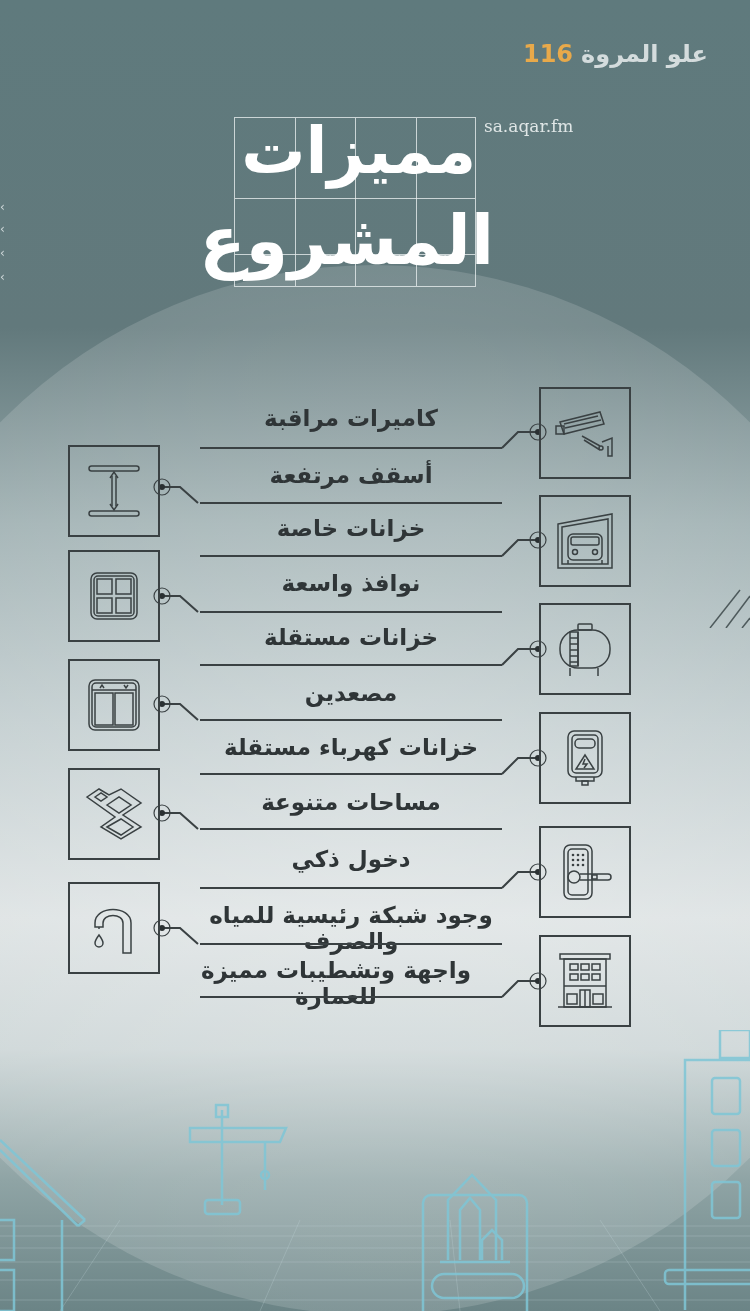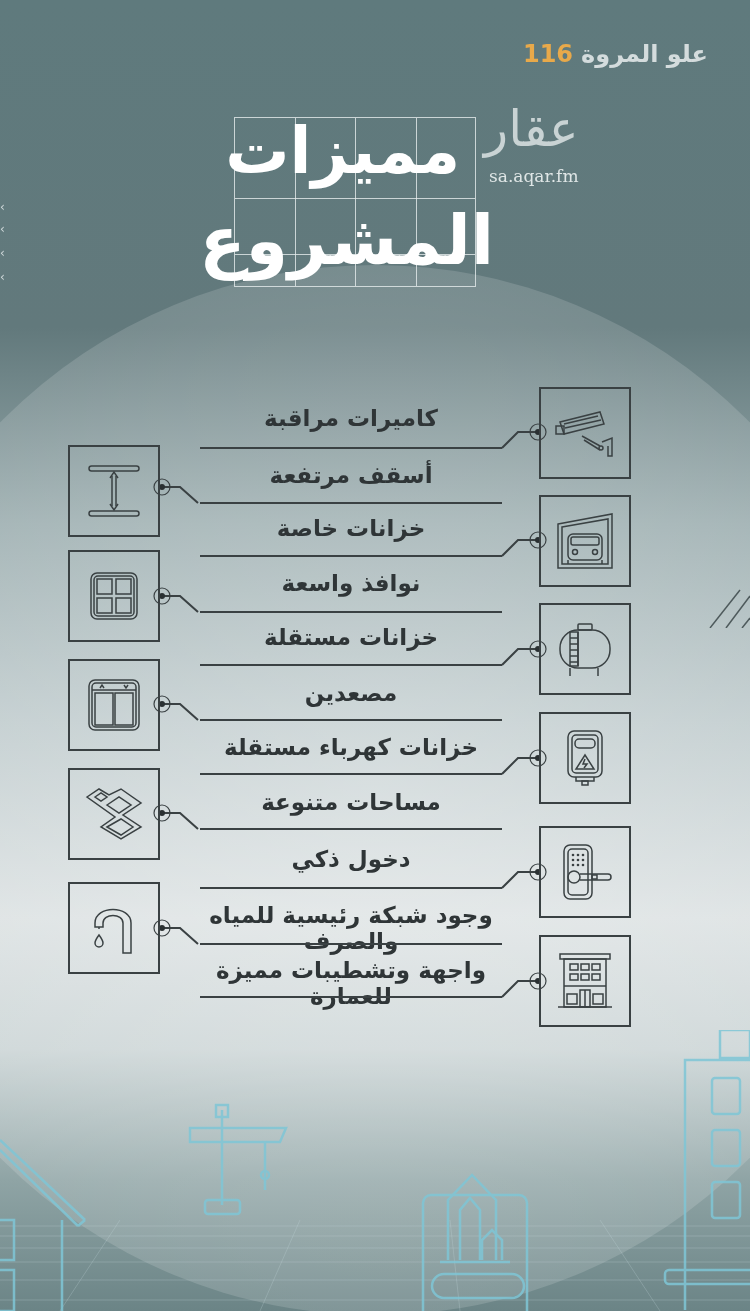--- a/index.html
+++ b/index.html
@@ -10,21 +10,21 @@
     background:radial-gradient(circle at 50% 50%,rgba(255,255,255,0.35) 0%,rgba(255,255,255,0.18) 60%,rgba(255,255,255,0.05) 100%);
     pointer-events:none;}
   .topbar{position:absolute;top:40px;right:42px;direction:rtl;font-weight:bold;font-size:24px;text-align:center;}
   .topbar .name{color:#d4dcdd;}
   .topbar .num{color:#e8a94a;margin-right:8px;}
   .title-wrap{position:absolute;left:234px;top:117px;width:242px;height:170px;}
   .grid{position:absolute;left:0;top:0;width:242px;height:170px;border:1.5px solid rgba(230,236,236,0.8);box-sizing:border-box;}
   .grid .v{position:absolute;top:0;bottom:0;width:0;border-left:1.5px solid rgba(230,236,236,0.8);}
   .grid .h{position:absolute;left:0;right:0;height:0;border-top:1.5px solid rgba(230,236,236,0.8);}
   .title1,.title2{position:absolute;color:#ffffff;font-weight:bold;direction:rtl;white-space:nowrap;line-height:1;}
-  .title1{right:16px;top:2px;font-size:64px;}
+  .title1{right:0;top:2px;font-size:64px;}
   .title2{right:-18px;top:90px;font-size:68px;}
   .logo{position:absolute;left:484px;top:104px;text-align:right;}
   .logo .ar{color:#c9d3d4;font-size:50px;direction:rtl;line-height:1;font-weight:normal;}
   .logo .url{color:#dfe6e6;font-family:"DejaVu Serif",serif;font-size:17px;margin-top:12px;}
   .chev{position:absolute;left:0;color:#cfd9da;font-size:12px;}
   .slash{position:absolute;left:708px;top:588px;width:42px;height:40px;}
   .feature{position:absolute;left:200px;width:302px;text-align:center;direction:rtl;color:#2f3537;font-weight:bold;font-size:23px;}
   .rule{position:absolute;left:200px;width:302px;height:0;border-top:2px solid #3a4143;}
   .iconbox{position:absolute;width:92px;height:92px;border:2px solid #3a4143;box-sizing:border-box;display:flex;align-items:center;justify-content:center;}
   .iconbox svg{width:62px;height:62px;}
@@ -46,21 +46,20 @@
     <div class="v" style="left:120px"></div>
     <div class="v" style="left:181px"></div>
     <div class="h" style="top:80px"></div>
     <div class="h" style="top:136px"></div>
   </div>
   <div class="title1">مميزات</div>
   <div class="title2">المشروع</div>
 </div>
 
 <div class="logo">
-  <div class="ar">عقار</div>
   <div class="url">sa.aqar.fm</div>
 </div>
 
 <div class="chev" style="top:200px">‹</div>
 <div class="chev" style="top:222px">‹</div>
 <div class="chev" style="top:246px">‹</div>
 <div class="chev" style="top:270px">‹</div>
 
 <svg class="slash" viewBox="0 0 42 40">
   <g stroke="#4e5a5c" stroke-width="1.5">
@@ -127,21 +126,21 @@
 <div class="feature" style="top:680px">مصعدين</div>
 <div class="rule" style="top:719px"></div>
 <div class="feature" style="top:734px">خزانات كهرباء مستقلة</div>
 <div class="rule" style="top:773px"></div>
 <div class="feature" style="top:789px">مساحات متنوعة</div>
 <div class="rule" style="top:828px"></div>
 <div class="feature" style="top:846px">دخول ذكي</div>
 <div class="rule" style="top:887px"></div>
 <div class="feature" style="top:902px;left:190px;width:322px">وجود شبكة رئيسية للمياه والصرف</div>
 <div class="rule" style="top:943px"></div>
-<div class="feature" style="top:957px;left:190px;width:322px">واجهة وتشطيبات مميزة للعمارة</div>
+<div class="feature" style="top:957px;left:175px;width:322px">واجهة وتشطيبات مميزة للعمارة</div>
 <div class="rule" style="top:996px"></div>
 
 <div class="iconbox" style="left:539px;top:387px">
   <svg viewBox="0 0 62 62" fill="none" stroke="#3a4143" stroke-width="1.5">
     <path d="M6 20 L46 10 L50 22 L10 32 Z"></path>
       <path d="M10 22 L44 14"></path>
       <path d="M11 26 L47 18"></path>
     <rect x="2" y="24" width="8" height="8"></rect>
     <path d="M28 34 L46 44"></path>
       <path d="M30 38 L46 48"></path>

